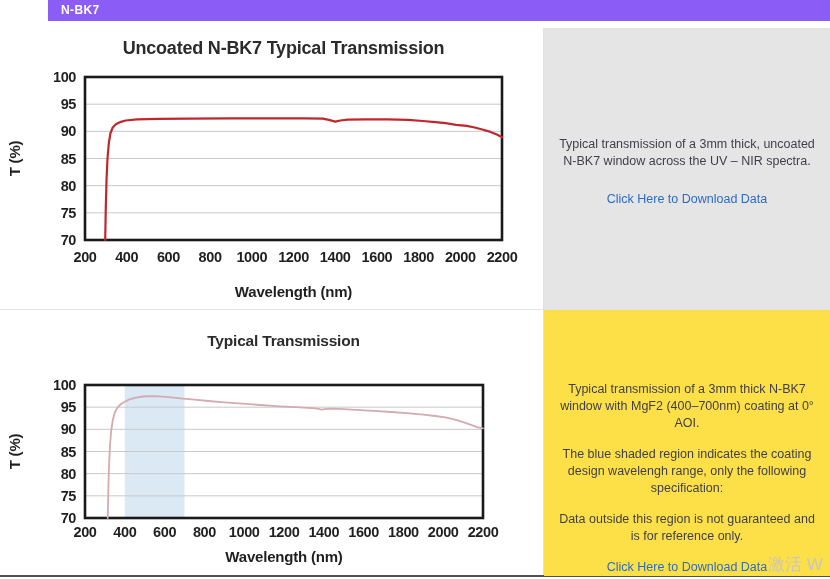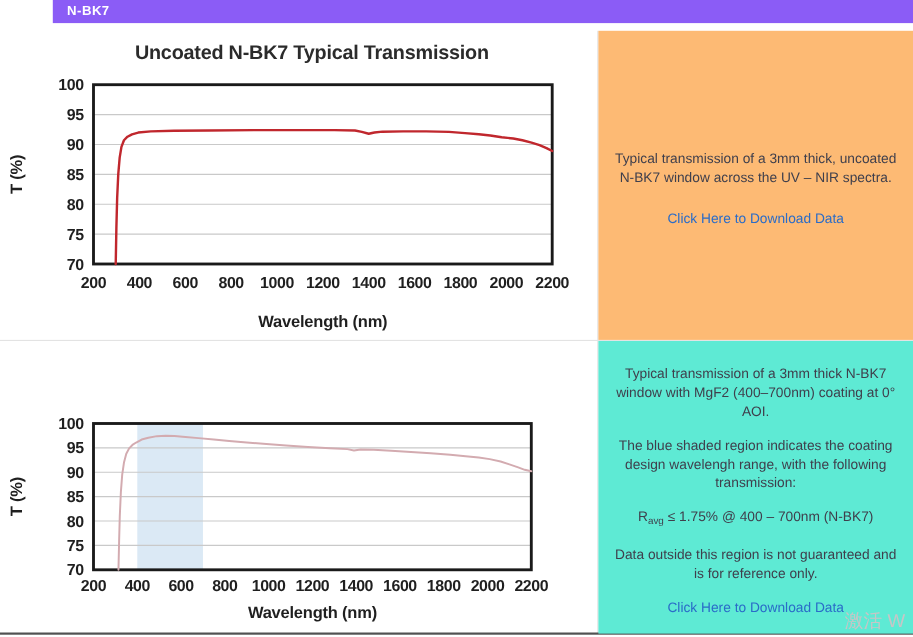--- a/index.html
+++ b/index.html
@@ -29,22 +29,22 @@
   #chart2-svg{top:378px;}
   svg .tick{font-family:"Liberation Sans",sans-serif;font-size:14.5px;font-weight:bold;fill:#1f1f1f;letter-spacing:-0.4px;}
   svg .axis-label{font-family:"Liberation Sans",sans-serif;font-size:15px;font-weight:bold;fill:#1f1f1f;letter-spacing:-0.2px;}
 
   .side-cell{
     position:absolute;left:544px;width:286px;box-sizing:border-box;
     display:flex;flex-direction:column;justify-content:center;align-items:center;
     text-align:center;color:#3f3f4c;font-size:12.5px;line-height:17px;
     padding:0 10px;
   }
-  .cell-r1{top:28px;height:281px;background:#fdba74;}
-  .cell-r2{top:310px;height:266px;background:#5eead4;}
+  .cell-r1{top:28px;height:281px;background:#e5e5e5;}
+  .cell-r2{top:310px;height:266px;background:#fde047;justify-content:flex-end;}
   .side-cell p{margin:7px 0;}
   .spec-line sub{font-size:9px;vertical-align:-2px;}
   .download-link{color:#2a6cc8;cursor:pointer;margin-top:7px;text-decoration:none;display:block;}
   .cell-r1 .download-link{margin-top:14px;}
 
   .watermark{
     position:absolute;left:768px;top:537px;width:62px;height:40px;
     overflow:hidden;color:#c6c6c6;pointer-events:none;
   }
   .watermark .wm1{font-size:17px;white-space:nowrap;margin-top:16px;}
@@ -86,20 +86,21 @@
     <text x="335.2" y="192" text-anchor="middle" class="tick">1400</text>
     <text x="376.9" y="192" text-anchor="middle" class="tick">1600</text>
     <text x="418.6" y="192" text-anchor="middle" class="tick">1800</text>
     <text x="460.3" y="192" text-anchor="middle" class="tick">2000</text>
     <text x="502" y="192" text-anchor="middle" class="tick">2200</text>
     <text x="293.5" y="227" text-anchor="middle" class="axis-label">Wavelength (nm)</text>
     <text x="20" y="88.5" text-anchor="middle" class="axis-label" transform="rotate(-90 20 88.5)">T (%)</text>
   </svg>
 
 <div class="chart-title chart2-title">
+  <div>Typical Transmission</div>
 </div>
 <svg id="chart2-svg" class="chart" width="543" height="198">
     <rect x="124.80000000000001" y="7" width="59.69999999999999" height="133" fill="#dbe9f5"></rect>
     <line x1="85" y1="117.83333333333334" x2="483" y2="117.83333333333334" stroke="#c9c9c9" stroke-width="1"></line>
     <line x1="85" y1="95.66666666666667" x2="483" y2="95.66666666666667" stroke="#c9c9c9" stroke-width="1"></line>
     <line x1="85" y1="73.5" x2="483" y2="73.5" stroke="#c9c9c9" stroke-width="1"></line>
     <line x1="85" y1="51.33333333333334" x2="483" y2="51.33333333333334" stroke="#c9c9c9" stroke-width="1"></line>
     <line x1="85" y1="29.166666666666657" x2="483" y2="29.166666666666657" stroke="#c9c9c9" stroke-width="1"></line>
     <rect x="85" y="7" width="398" height="133" fill="none" stroke="#1a1a1a" stroke-width="2.6"></rect>
     <polyline points="107.7,140.0 108.3,113.4 108.9,91.2 109.9,69.1 111.1,53.5 112.7,42.5 114.8,34.5 117.4,29.6 120.4,26.5 123.8,24.3 128.8,21.6 134.8,19.9 142.7,18.5 150.7,18.1 158.6,18.3 168.6,19.2 180.5,20.3 194.4,21.6 208.4,23.0 224.3,24.3 242.2,25.6 260.1,27.0 280.0,28.3 299.9,29.4 315.8,30.3 321.8,31.6 327.8,30.7 339.7,30.9 355.6,31.8 373.6,32.9 391.5,34.0 409.4,35.4 423.3,36.7 435.2,38.0 445.2,39.4 455.1,41.6 463.1,44.2 471.1,46.9 477.0,49.1 483.0,50.4" fill="none" stroke="#d3abb0" stroke-width="1.8" stroke-linejoin="round" stroke-linecap="round"></polyline>
@@ -125,22 +126,21 @@
     <text x="20" y="73.5" text-anchor="middle" class="axis-label" transform="rotate(-90 20 73.5)">T (%)</text>
   </svg>
 
 <div class="side-cell cell-r1">
   <p>Typical transmission of a 3mm thick, uncoated N-BK7 window across the UV – NIR spectra.</p>
   <a class="download-link">Click Here to Download Data</a>
 </div>
 
 <div class="side-cell cell-r2">
   <p>Typical transmission of a 3mm thick N-BK7 window with MgF2 (400–700nm) coating at 0° AOI.</p>
-  <p>The blue shaded region indicates the coating design wavelengh range, with the following transmission:</p>
-  <p class="spec-line"><span>R</span><sub>avg</sub><span> ≤ 1.75% @ 400 – 700nm (N-BK7)</span></p>
+  <p>The blue shaded region indicates the coating design wavelengh range, only the following specification:</p>
   <p>Data outside this region is not guaranteed and is for reference only.</p>
   <a class="download-link">Click Here to Download Data</a>
 </div>
 
 <div class="watermark">
   <div class="wm1">激活 W</div>
   <div class="wm2">转到“设</div>
 </div>
 
 </body></html>

